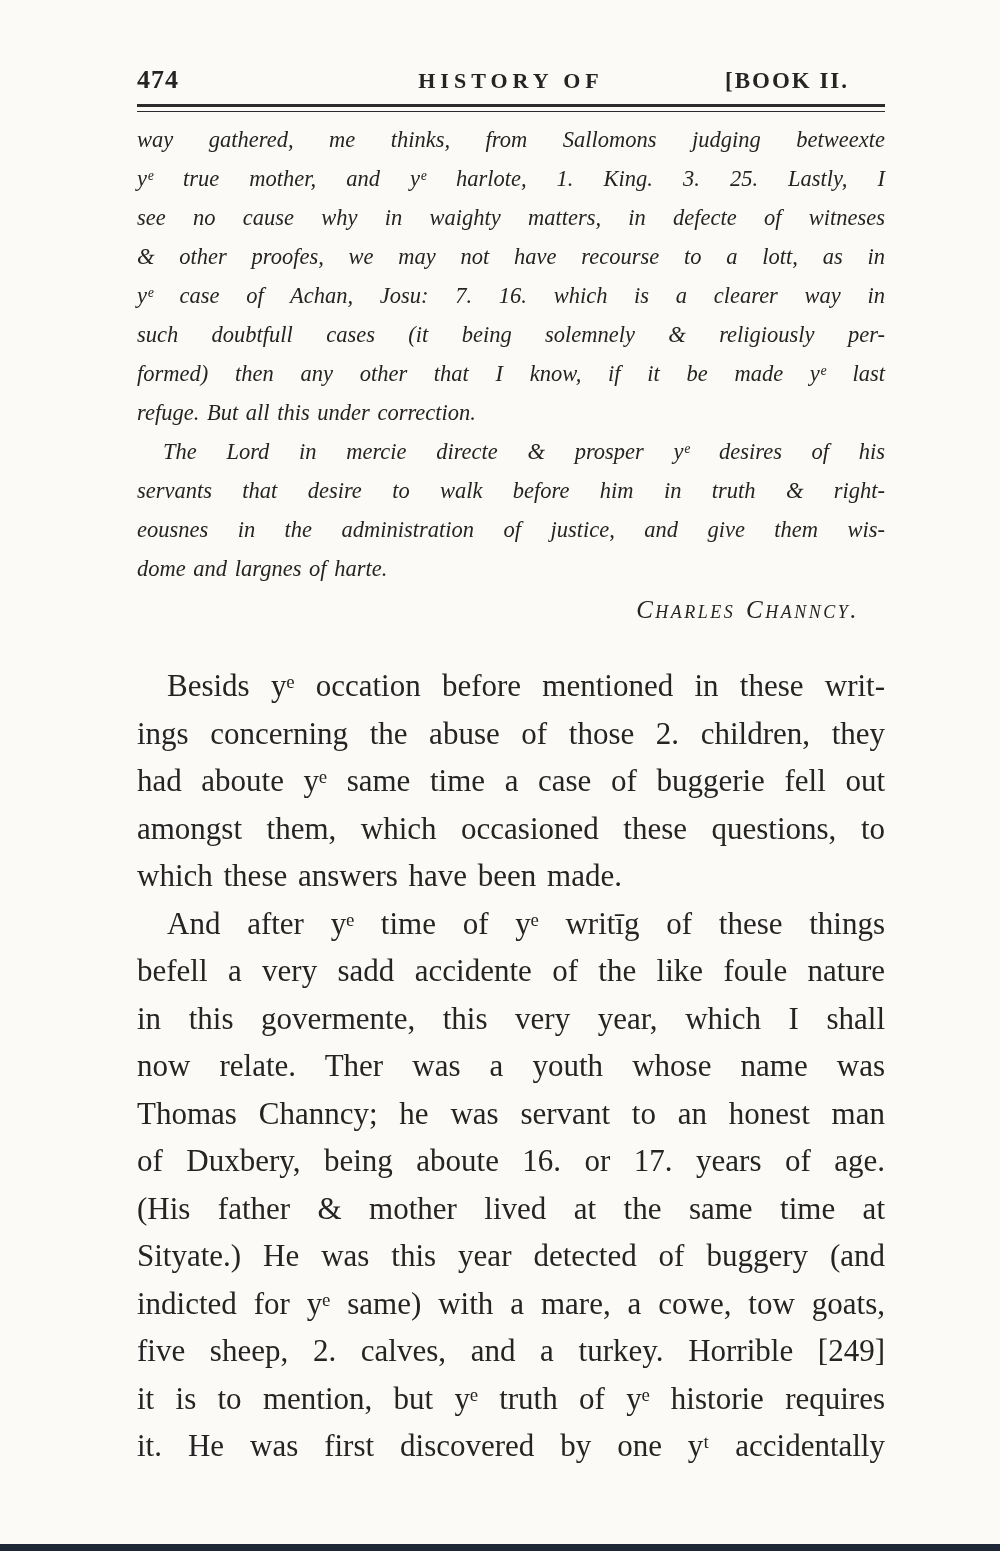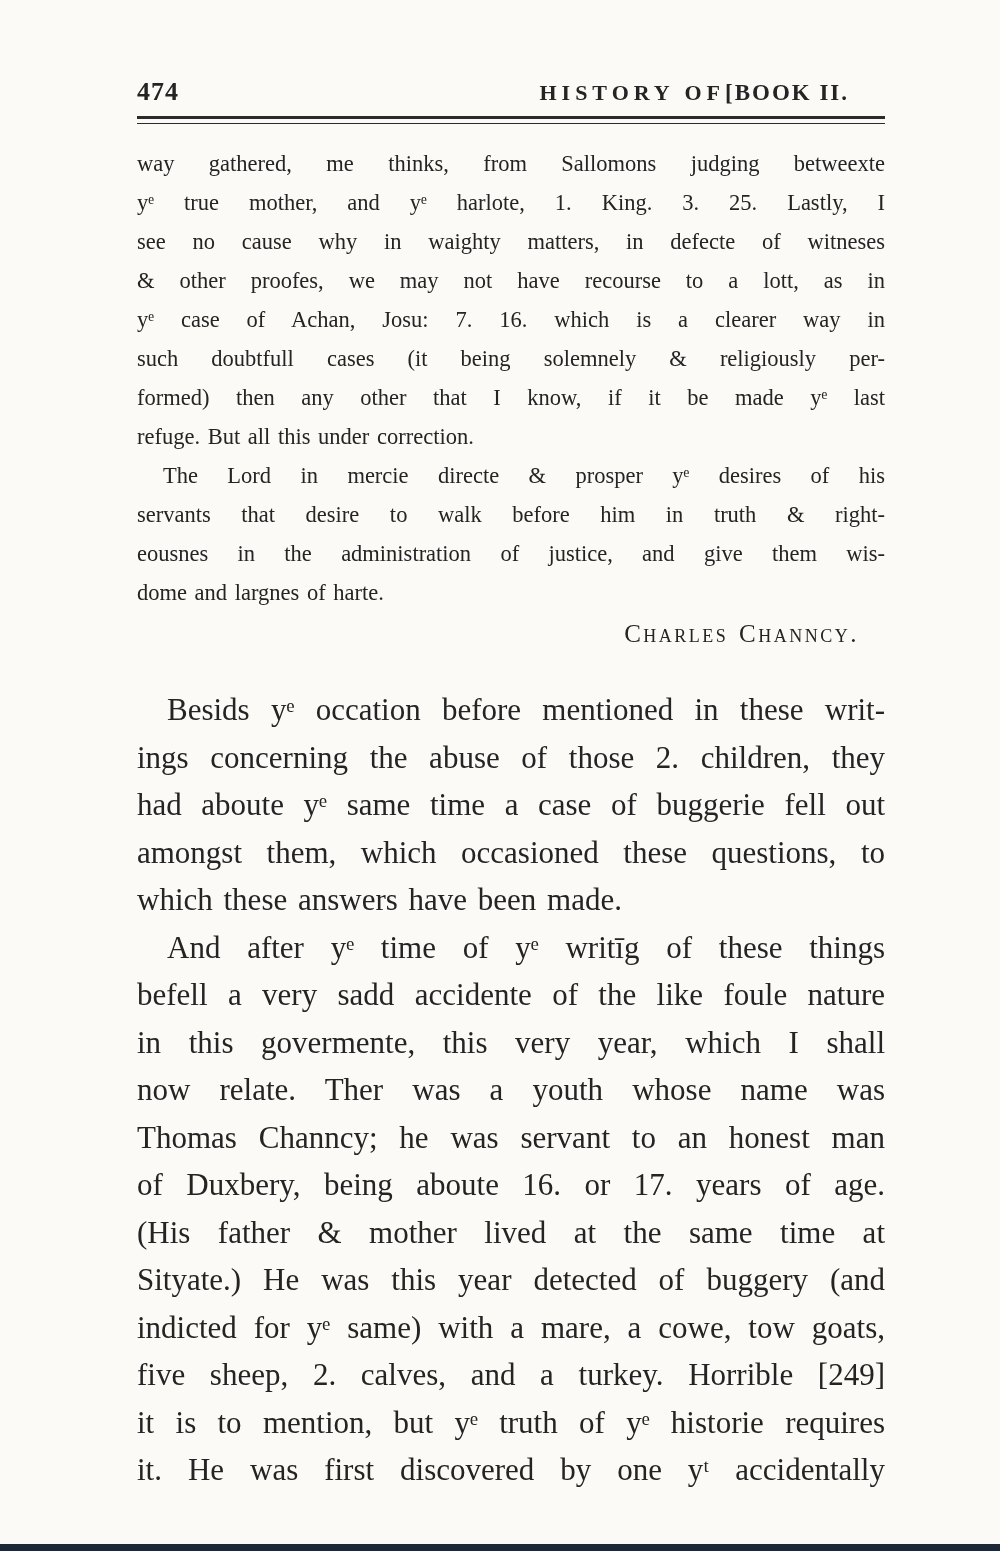--- a/index.html
+++ b/index.html
@@ -12,38 +12,38 @@
     background: #fbfaf6;
     color: #242424;
     font-family: "Liberation Serif", "DejaVu Serif", serif;
     position: relative;
     overflow: hidden;
   }
   .page {
     box-sizing: border-box;
     width: 1000px;
     height: 1551px;
-    padding: 38px 115px 0 137px;
+    padding: 26px 115px 0 137px;
     position: relative;
   }
   
   .page-header {
     display: flex;
     align-items: baseline;
     font-weight: bold;
   }
   .page-number {
     width: 160px;
     font-size: 26px;
     letter-spacing: 1px;
     font-weight: 600;
   }
   .running-title {
     flex: 1;
-    text-align: right;
+    text-align: center;
     font-size: 22px;
     letter-spacing: 5px;
     font-weight: 700;
     margin-top: 42px;
   }
   .book-label {
     width: 160px;
     text-align: left;
     font-size: 23px;
     letter-spacing: 2px;
@@ -51,24 +51,25 @@
   }
   .header-rule {
     margin-top: 9px;
     height: 4px;
     border-top: 3px solid #2b2b2b;
     border-bottom: 1.5px solid #2b2b2b;
   }
   
   .text-block { width: 100%; }
   .text-small {
-    margin-top: 20px;
+    margin-top: 8px;
     font-size: 22.5px;
     line-height: 39px;
     word-spacing: 2px;
+    font-style: italic;
   }
   .text-large {
     margin-top: 32px;
     font-size: 31px;
     line-height: 47.5px;
     word-spacing: 3px;
   }
   .line {
     text-align: justify;
     text-align-last: justify;

